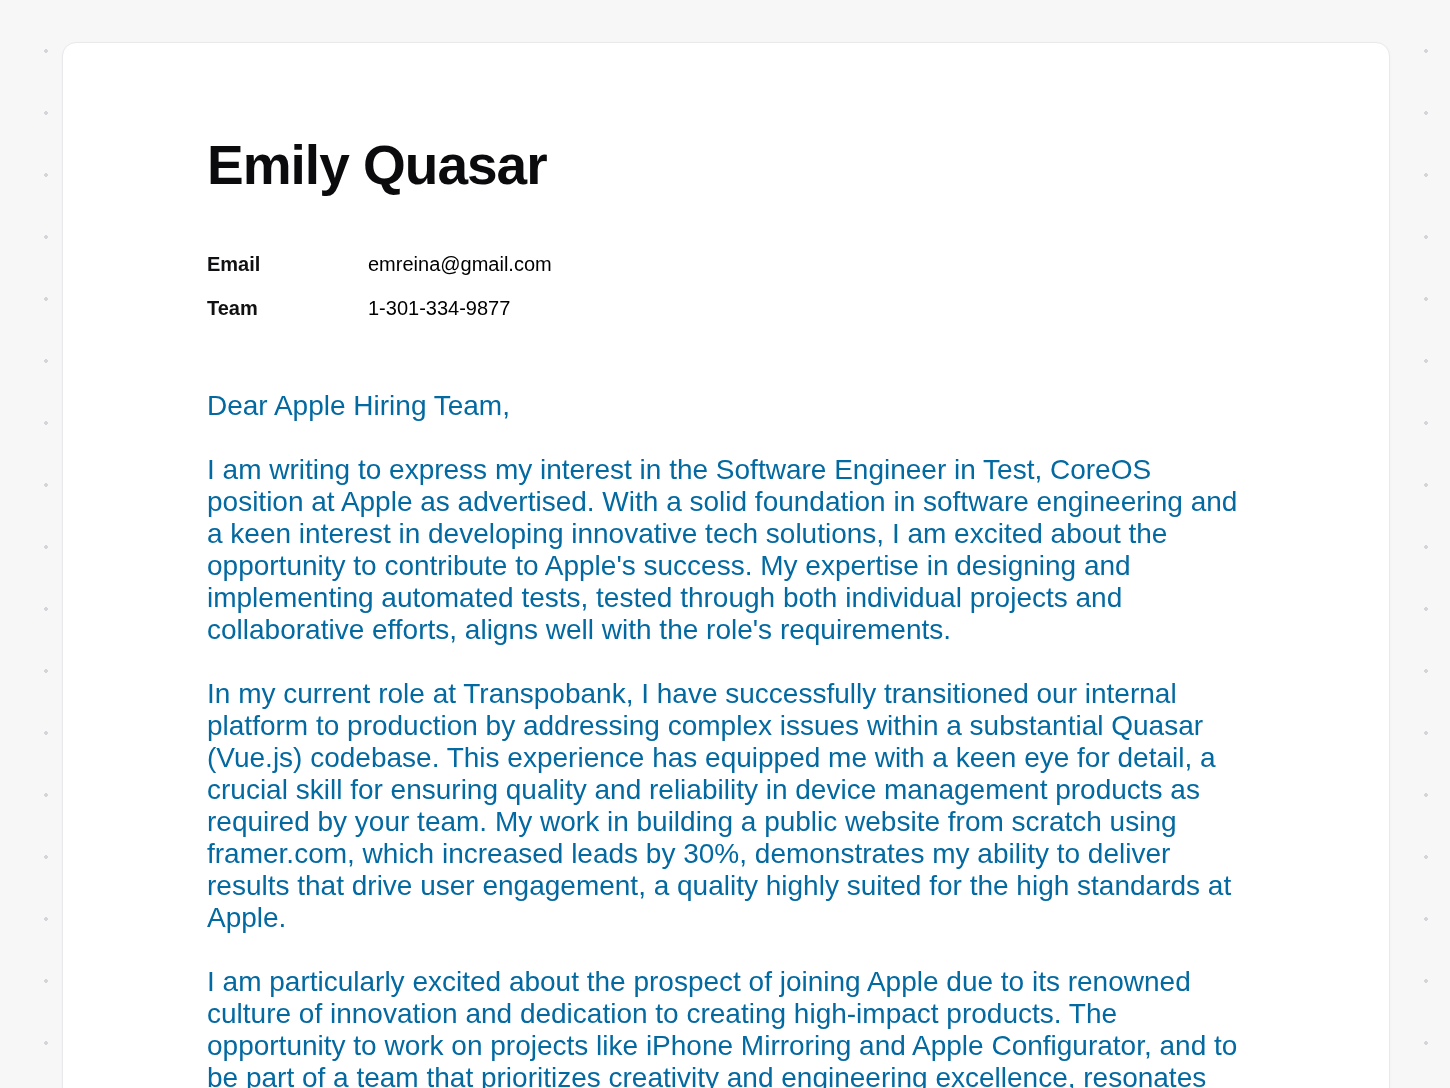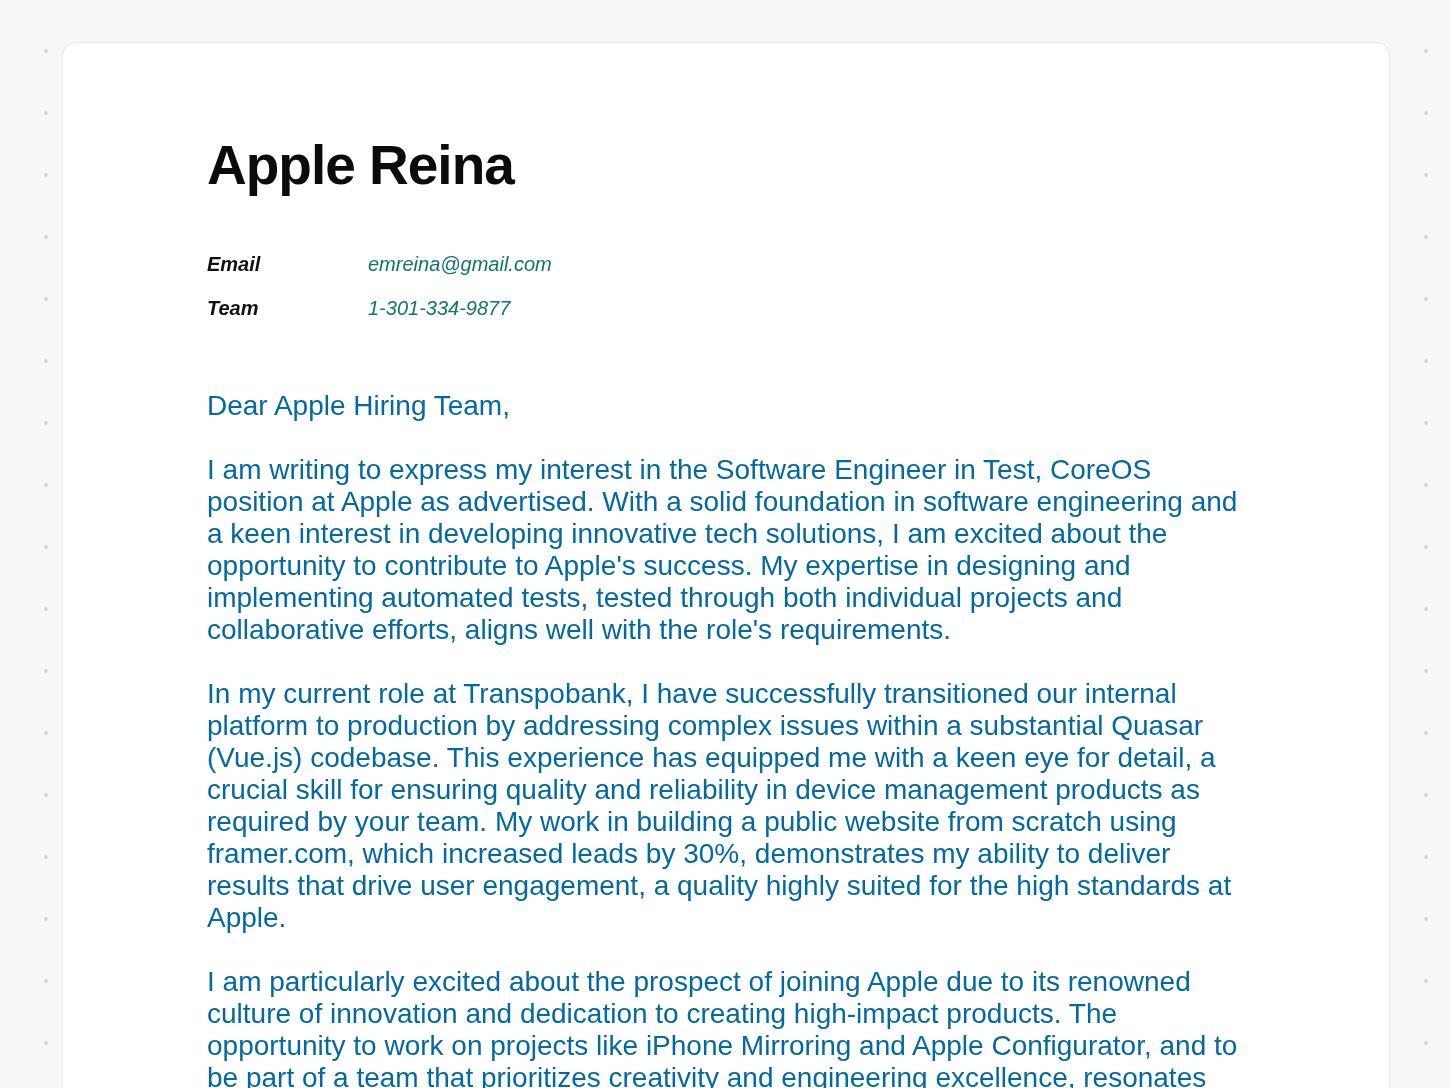--- a/index.html
+++ b/index.html
@@ -47,53 +47,52 @@
   .contact-table {
     margin-top: 58px;
     font-size: 20px;
     line-height: 1.0;
   }
 
   .contact-row {
     display: flex;
     align-items: flex-start;
     margin-bottom: 24px;
-    font-style: italic;
   }
 
   .contact-label {
     width: 161px;
     font-weight: 700;
     color: #111113;
   }
 
   .contact-value {
     font-weight: 400;
-    color: #0f766e;
+    color: #000000;
   }
 
   .letter-body {
     margin-top: 72px;
     width: 1040px;
     font-size: 28px;
     line-height: 32px;
     color: #0369a1;
   }
 
   .letter-body p {
     margin-bottom: 32px;
   }
 </style>
 </head>
 <body>
 
 <div class="page-card">
   <div class="page-inner">
 
-    <h1 class="doc-title">Apple Reina</h1>
+    <h1 class="doc-title">Emily Quasar</h1>
 
     <div class="contact-table">
       <div class="contact-row">
         <div class="contact-label">Email</div>
         <div class="contact-value">emreina@gmail.com</div>
       </div>
       <div class="contact-row">
         <div class="contact-label">Team</div>
         <div class="contact-value">1-301-334-9877</div>
       </div>

